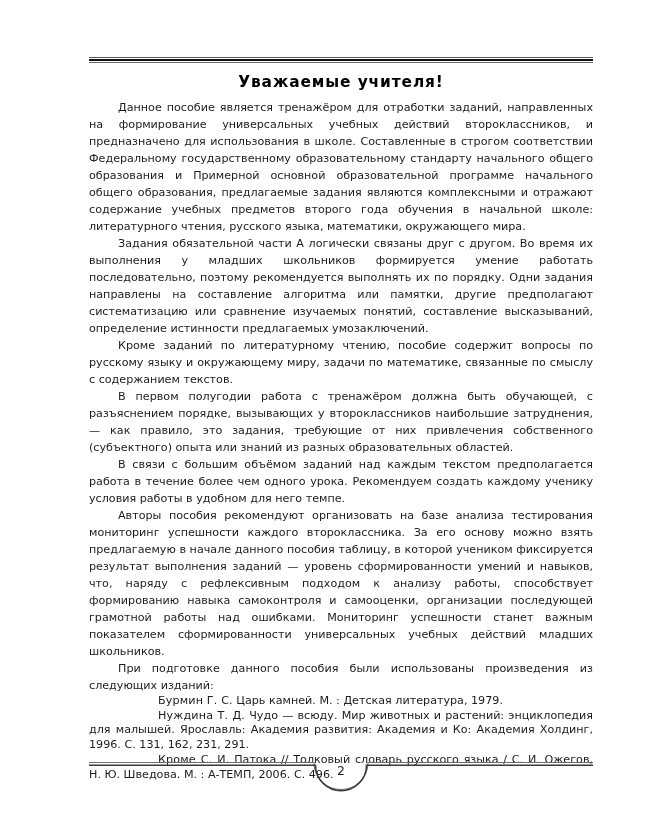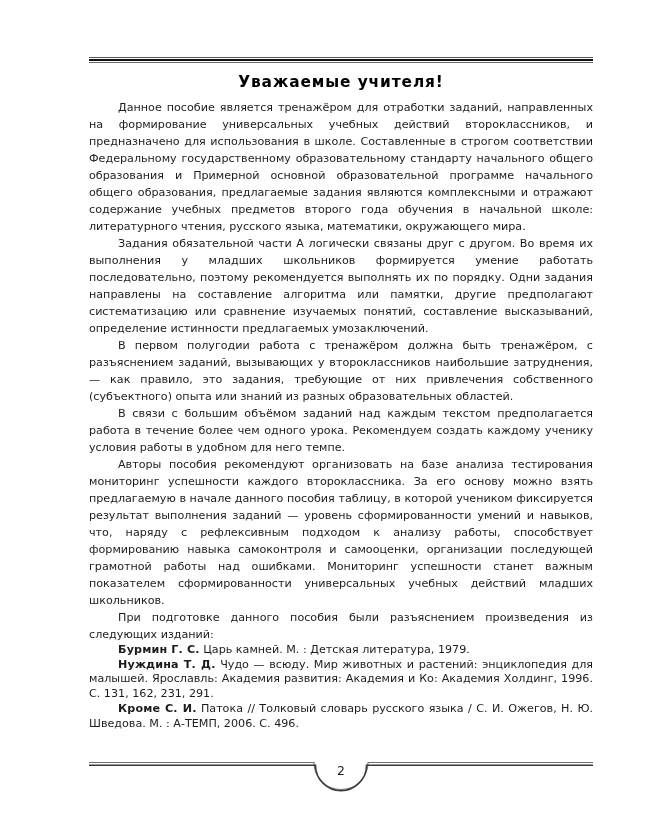--- a/index.html
+++ b/index.html
@@ -73,21 +73,21 @@
     hyphens: manual;
   }
   p.bib {
     margin: 0;
     font-size: 11.15px;
     line-height: 14.72px;
     text-align: justify;
     text-indent: 29px;
     color: #1c1c1c;
   }
-  p.bib b { font-weight: bold; letter-spacing: 0.15px; }
+  p.bib b { font-weight: normal; letter-spacing: 0.15px; margin-left: 40px; }
 
   
   .footer {
     position: absolute;
     left: 0;
     top: 752px;
     width: 650px;
     height: 52px;
   }
   .footer svg { display: block; }
@@ -111,24 +111,25 @@
     <div class="hr-thin-top"></div>
     <div class="hr-thick"></div>
     <div class="hr-thin-bot"></div>
   </div>
 
   <div class="doc-title">Уважаемые  учителя!</div>
 
   <div class="body-block">
     <p class="para">Данное пособие является тренажёром для отработки заданий, направленных на формирование универсальных учебных действий второклассников, и предназначено для использования в школе. Составленные в строгом соответствии Федеральному государственному образовательному стандарту начального общего образования и Примерной основной образовательной программе начального общего образования, предлагаемые задания являются комплексными и отражают содержание учебных предметов второго года обучения в начальной школе: литературного чтения, русского языка, математики, окружающего мира.</p>
     <p class="para">Задания обязательной части А логически связаны друг с другом. Во время их выполнения у младших школьников формируется умение работать последовательно, поэтому рекомендуется выполнять их по порядку. Одни задания направлены на составление алгоритма или памятки, другие предполагают систематизацию или сравнение изучаемых понятий, составление высказываний, определение истинности предлагаемых умозаключений.</p>
-    <p class="para">В первом полугодии работа с тренажёром должна быть тренажёром, с разъяснением заданий, вызывающих у второклассников наибольшие затруднения, — как правило, это задания, требующие от них привлечения собственного (субъектного) опыта или знаний из разных образовательных областей.</p>
+    <p class="para">Кроме заданий по литературному чтению, пособие содержит вопросы по русскому языку и окружающему миру, задачи по математике, связанные по смыслу с содержанием текстов.</p>
+    <p class="para">В первом полугодии работа с тренажёром должна быть обучающей, с разъяснением порядке, вызывающих у второклассников наибольшие затруднения, — как правило, это задания, требующие от них привлечения собственного (субъектного) опыта или знаний из разных образовательных областей.</p>
     <p class="para">В связи с большим объёмом заданий над каждым текстом предполагается работа в течение более чем одного урока. Рекомендуем создать каждому ученику условия работы в удобном для него темпе.</p>
     <p class="para">Авторы пособия рекомендуют организовать на базе анализа тестирования мониторинг успешности каждого второклассника. За его основу можно взять предлагаемую в начале данного пособия таблицу, в которой учеником фиксируется результат выполнения заданий — уровень сформированности умений и навыков, что, наряду с рефлексивным подходом к анализу работы, способствует формированию навыка самоконтроля и самооценки, организации последующей грамотной работы над ошибками. Мониторинг успешности станет важным показателем сформированности универсальных учебных действий младших школьников.</p>
-    <p class="para">При подготовке данного пособия были разъяснением произведения из следующих изданий:</p>
+    <p class="para">При подготовке данного пособия были использованы произведения из следующих изданий:</p>
 
     <p class="bib gap-before"><b>Бурмин Г. С.</b><span> Царь камней. М. : Детская литература, 1979.</span></p>
 
     <p class="bib gap-before"><b>Нуждина Т. Д.</b><span> Чудо — всюду. Мир животных и растений: энциклопедия для малышей. Ярославль: Академия развития: Академия и Ко: Академия Холдинг, 1996. С. 131, 162, 231, 291.</span></p>
 
     <p class="bib gap-before"><b>Кроме С. И.</b><span> Патока // Толковый словарь русского языка / С. И. Ожегов, Н. Ю. Шведова. М. : А-ТЕМП, 2006. С. 496.</span></p>
 
   </div>
 
   <div class="footer">

